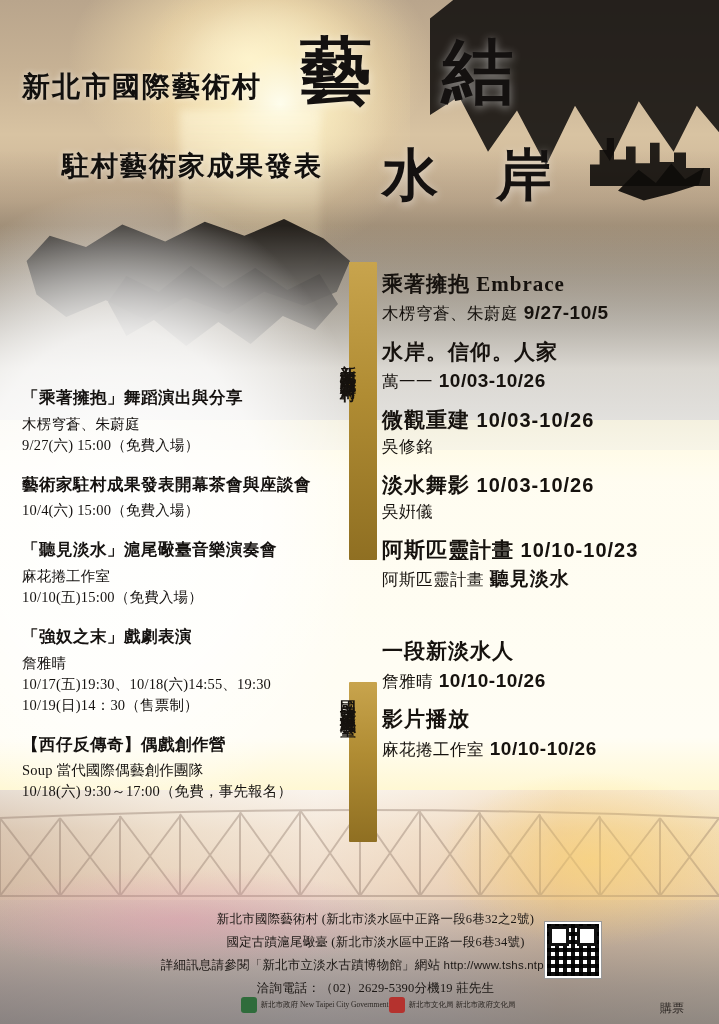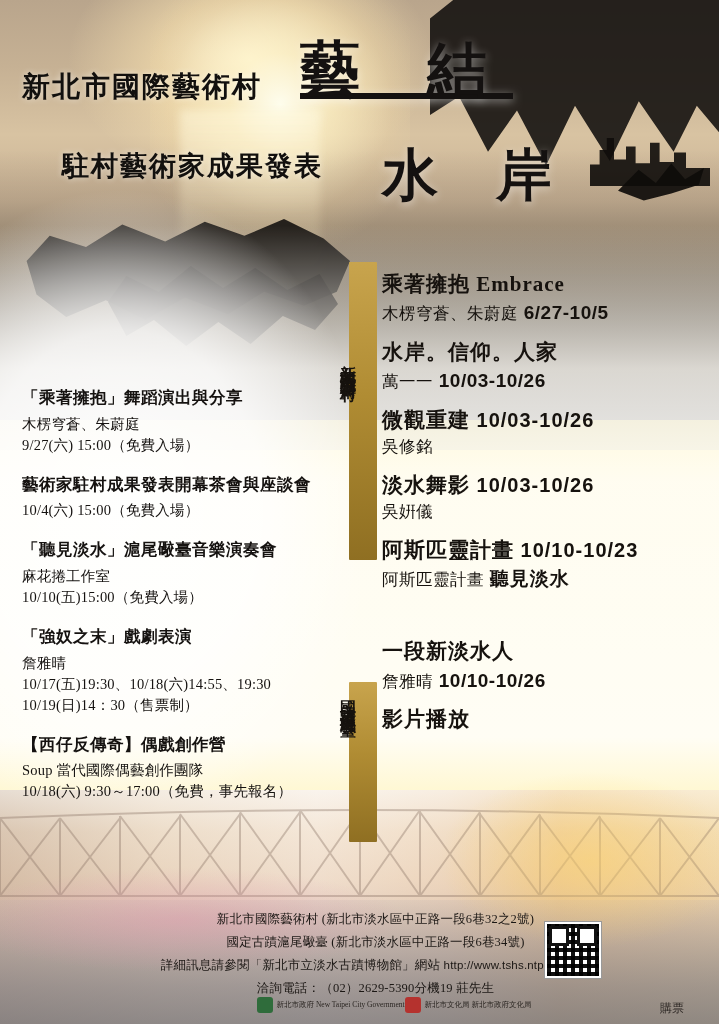--- a/index.html
+++ b/index.html
@@ -122,21 +122,21 @@
     left: 62px; top: 148px; font-size: 27px;
   }
   .big-title {
     position: absolute;
     color: #141110;
     font-weight: bold;
     font-family: "Liberation Serif", "DejaVu Serif", serif;
     text-shadow: 0 2px 10px rgba(255,255,255,0.5);
   }
   #big-1 {
-    left: 300px; top: 30px; font-size: 60px; letter-spacing: 26px; text-decoration: underline;
+    left: 300px; top: 24px; font-size: 72px; letter-spacing: 26px;
   }
   #big-2 {
     left: 382px; top: 138px; font-size: 56px; letter-spacing: 22px;
   }
 
   
   .left-col {
     position: absolute;
     left: 22px; top: 388px; width: 318px;
     color: #151210;
@@ -252,21 +252,21 @@
   .qr::before { left: 2px; top: 2px; }
   .qr::after { right: 2px; top: 2px; }
   .qr-caption {
     position: absolute;
     left: 660px; top: 1000px;
     font-size: 12px;
     color: #2a2522;
   }
   .logos {
     position: absolute;
-    left: 244px; top: 992px;
+    left: 228px; top: 992px;
     width: 300px; height: 26px;
     display: flex;
     gap: 0;
     align-items: center;
     justify-content: center;
   }
   .logo {
     display: flex;
     align-items: center;
     gap: 4px;
@@ -348,21 +348,21 @@
     </div>
 
   <div class="vbar" id="vbar-1"></div>
   <div class="vtext" id="vtext-1">新北市國際藝術村</div>
   <div class="vbar" id="vbar-2"></div>
   <div class="vtext" id="vtext-2">國定古蹟滬尾歌臺</div>
 
   <div class="right-col" id="right-col">
       <div class="ev">
         <div class="ev-row1"><span>乘著擁抱 Embrace</span></div>
-        <div class="ev-row2"><span>木楞穹蒼、朱蔚庭</span><span class="d">  6/27-10/5</span></div>
+        <div class="ev-row2"><span>木楞穹蒼、朱蔚庭</span><span class="d">  9/27-10/5</span></div>
       </div>
       <div class="ev">
         <div class="ev-row1"><span>水岸。信仰。人家</span></div>
         <div class="ev-row2"><span>萬一一</span><span class="d">  10/03-10/26</span></div>
       </div>
       <div class="ev">
         <div class="ev-row1"><span>微觀重建</span><span class="d"> 10/03-10/26</span></div>
         <div class="ev-row2"><span>吳修銘</span></div>
       </div>
       <div class="ev">
@@ -373,20 +373,21 @@
         <div class="ev-row1"><span>阿斯匹靈計畫</span><span class="d"> 10/10-10/23</span></div>
         <div class="ev-row2"><span>阿斯匹靈計畫</span><span class="em">  聽見淡水</span></div>
       </div>
       <div class="spacer-gap"></div>
       <div class="ev">
         <div class="ev-row1"><span>一段新淡水人</span></div>
         <div class="ev-row2"><span>詹雅晴</span><span class="d">  10/10-10/26</span></div>
       </div>
       <div class="ev">
         <div class="ev-row1"><span>影片播放</span></div>
+        <div class="ev-row2"><span>麻花捲工作室</span><span class="d">  10/10-10/26</span></div>
       </div>
     </div>
 
   <div class="footer">
     <div>新北市國際藝術村 (新北市淡水區中正路一段6巷32之2號)</div>
     <div>國定古蹟滬尾礮臺 (新北市淡水區中正路一段6巷34號)</div>
     <div>
       <span>詳細訊息請參閱「新北市立淡水古蹟博物館」網站</span>
       <span class="url">http://www.tshs.ntpc.gov.tw/</span>
     </div>

